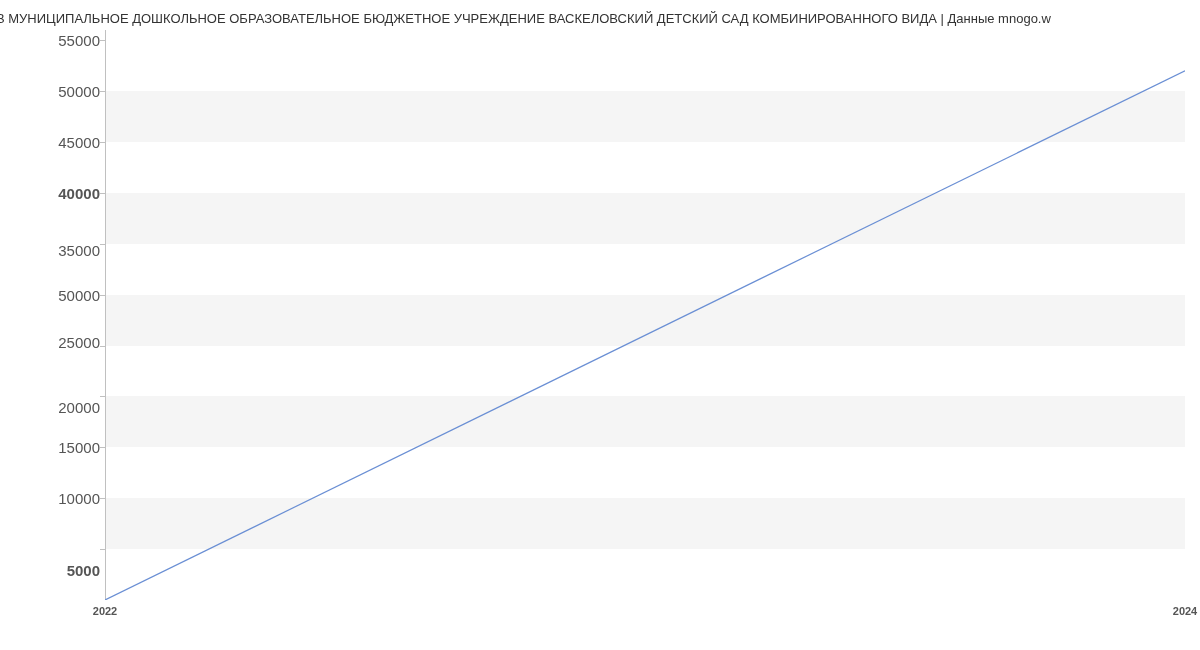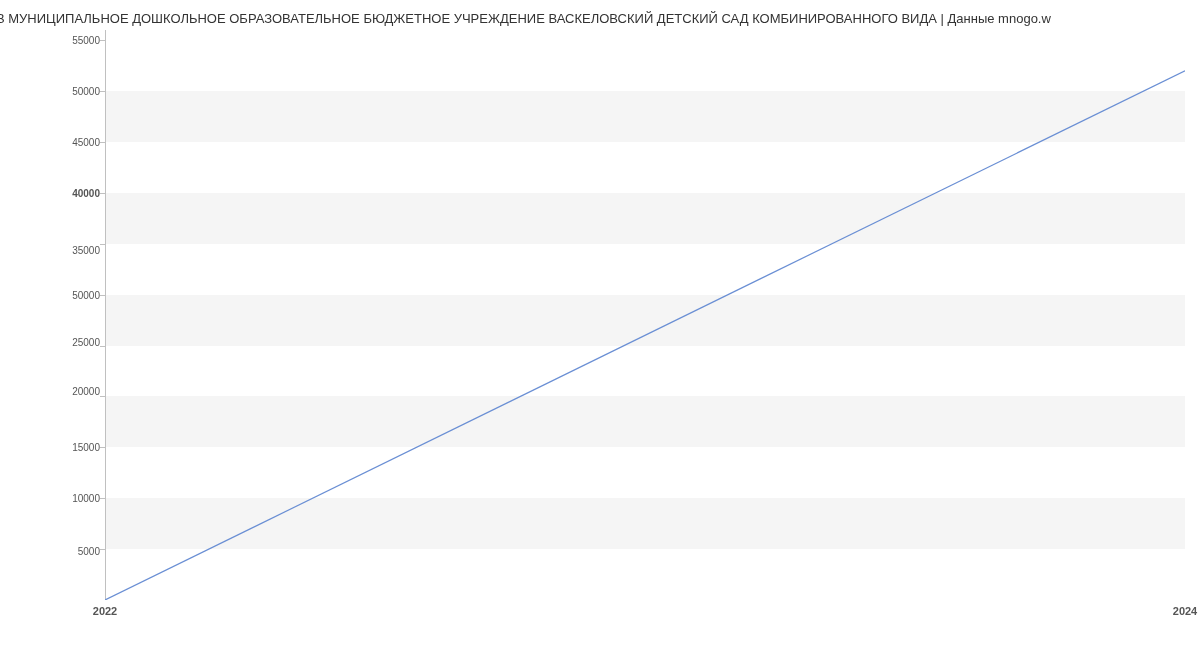--- a/index.html
+++ b/index.html
@@ -45,21 +45,21 @@
       position: absolute;
       left: 0;
       top: 0;
       width: 1px;
       height: 570px;
       background: #c0c0c0;
     }
     .y-tick-label {
       position: absolute;
       right: 1085px;
-      font-size: 10px;
+      font-size: 15px;
       color: #555;
       text-align: right;
       transform: translateY(-50%);
       width: 60px;
     }
     .x-tick-label {
       position: absolute;
       top: 575px;
       font-size: 11px;
       color: #555;
@@ -113,24 +113,24 @@
         <div class="y-tick-mark" style="top: 162.857px;"></div>
         <div class="y-tick-mark" style="top: 111.964px;"></div>
         <div class="y-tick-mark" style="top: 61.0714px;"></div>
         <div class="y-tick-mark" style="top: 10.1786px;"></div>
       </div>
     <svg class="line-plot" viewBox="0 0 1080 570" preserveAspectRatio="none">
       <polyline class="data-line" points="0,570 1080,40.714285714285666"></polyline>
     </svg>
   </div>
   <div class="y-labels">
-      <div class="y-tick-label" style="top: 521px;">5000</div>
+      <div class="y-tick-label" style="top: 540px; font-weight: bold;">5000</div>
       <div class="y-tick-label" style="top: 468.214px;">10000</div>
       <div class="y-tick-label" style="top: 417.321px;">15000</div>
-      <div class="y-tick-label" style="top: 361px;">20000</div>
+      <div class="y-tick-label" style="top: 377px;">20000</div>
       <div class="y-tick-label" style="top: 312px;">25000</div>
       <div class="y-tick-label" style="top: 264.643px;">50000</div>
       <div class="y-tick-label" style="top: 220px;">35000</div>
       <div class="y-tick-label" style="top: 162.857px; font-weight: bold;">40000</div>
       <div class="y-tick-label" style="top: 111.964px;">45000</div>
       <div class="y-tick-label" style="top: 61.0714px;">50000</div>
       <div class="y-tick-label" style="top: 10.1786px;">55000</div>
     </div>
   <div class="x-labels">
       <div class="x-tick-label" style="left: 0px;">2022</div>

